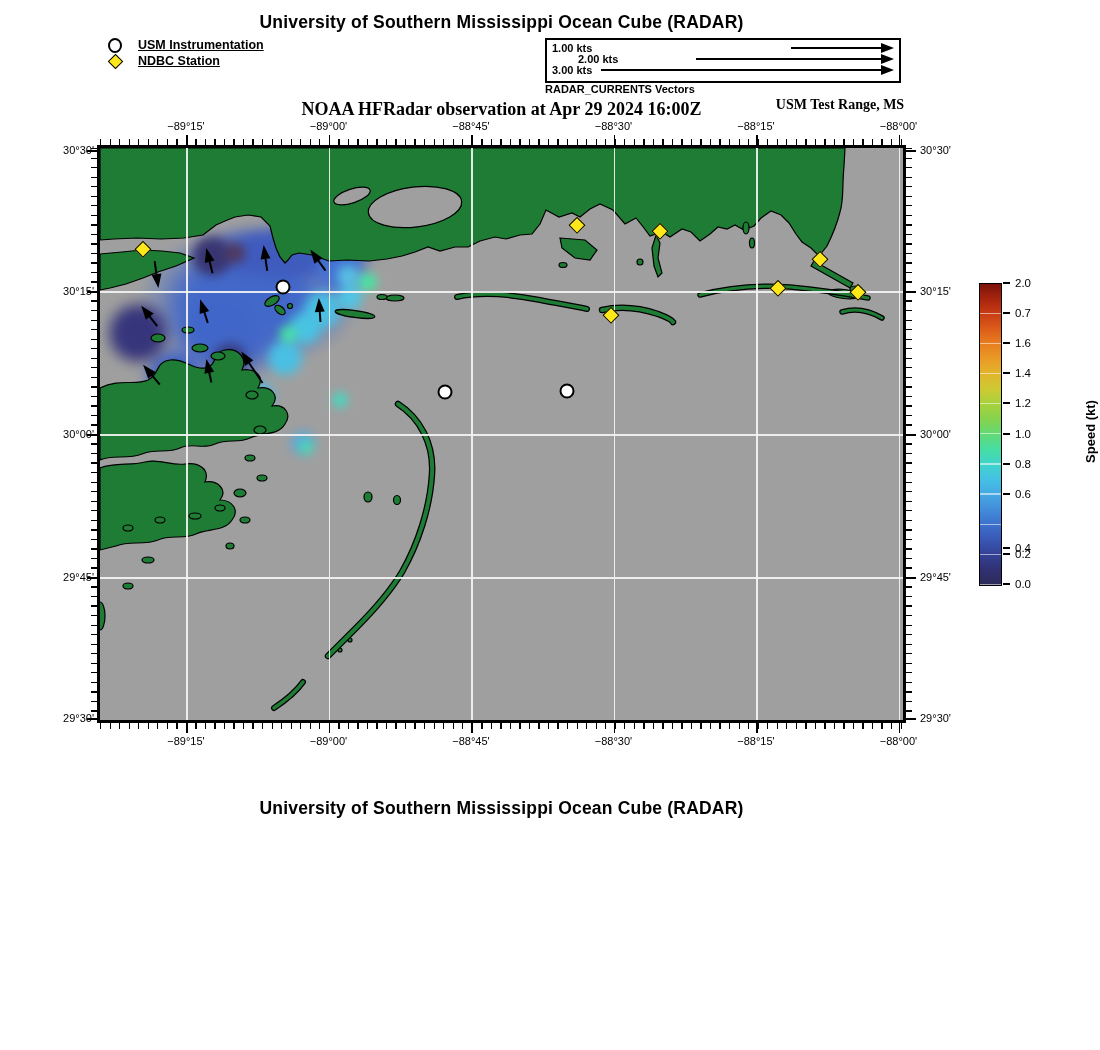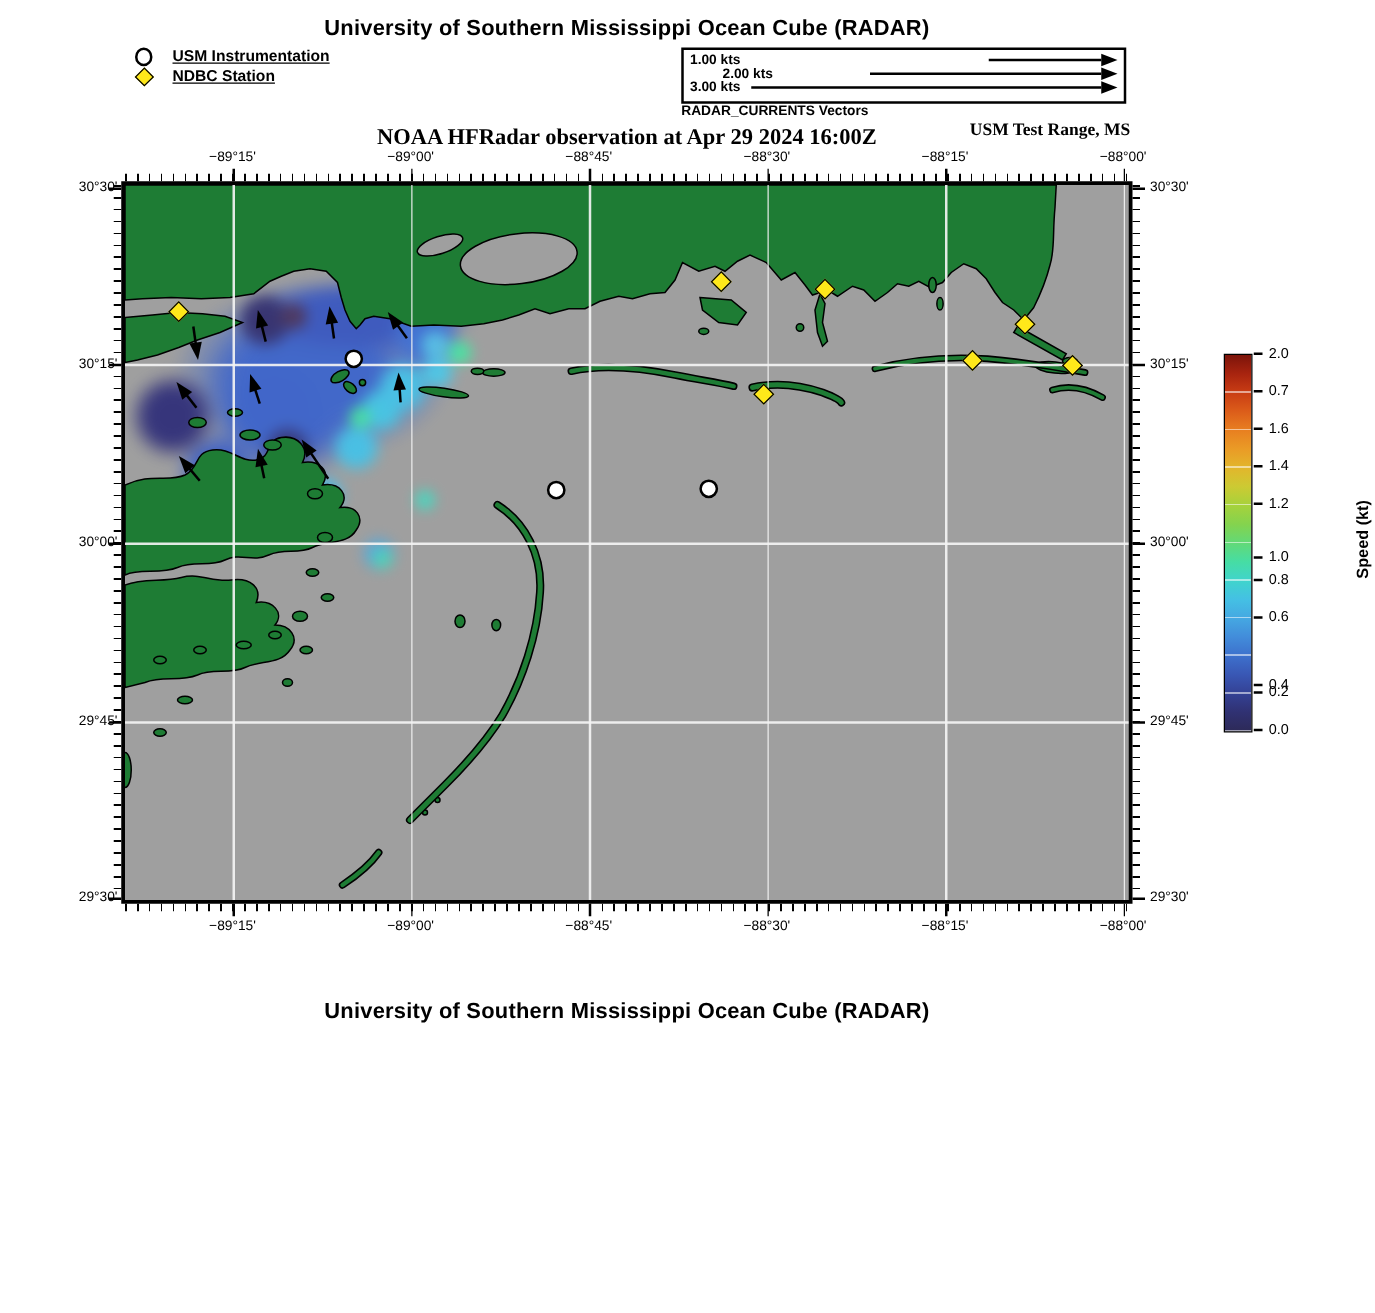--- a/index.html
+++ b/index.html
@@ -405,21 +405,21 @@
     <div class="cb-tick" style="top: 90px;">
       <span class="tk"></span>
       <span class="tv">1.4</span>
     </div>
 
     <div class="cb-tick" style="top: 120px;">
       <span class="tk"></span>
       <span class="tv">1.2</span>
     </div>
 
-    <div class="cb-tick" style="top: 163px;">
+    <div class="cb-tick" style="top: 151px;">
       <span class="tk"></span>
       <span class="tv">1.0</span>
     </div>
 
     <div class="cb-tick" style="top: 181px;">
       <span class="tk"></span>
       <span class="tv">0.8</span>
     </div>
 
     <div class="cb-tick" style="top: 211px;">

